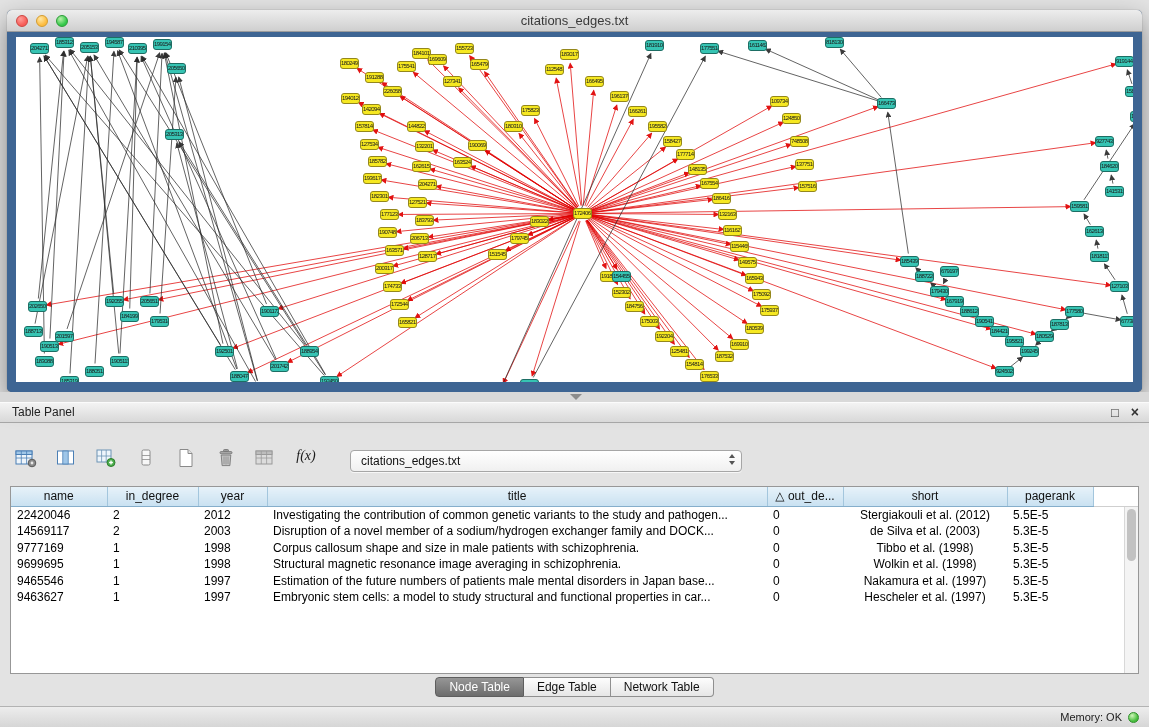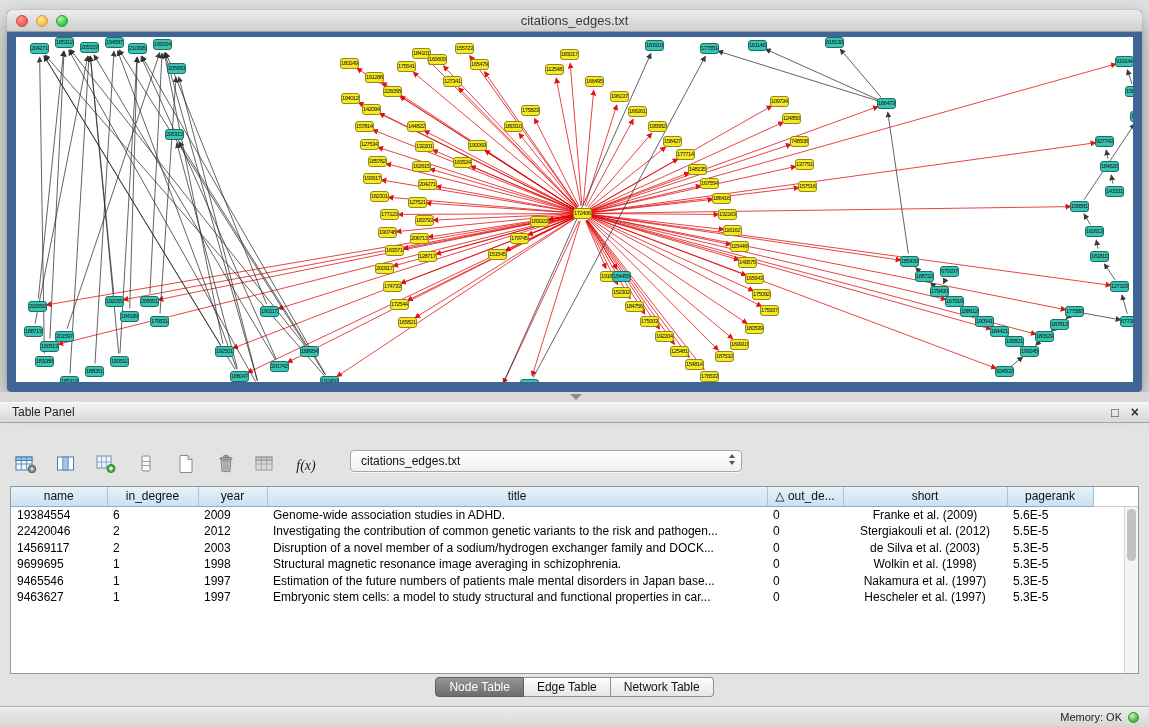--- a/index.html
+++ b/index.html
@@ -63,21 +63,21 @@
     background:linear-gradient(#f3f3f3,#d8d8d8);
     border-top:1px solid #fbfbfb; border-bottom:1px solid #a6a6a6;
   }
   .panel-title { position:absolute; left:12px; line-height:19px; font-size:12px; color:#222; }
   .ph-icons { position:absolute; right:10px; top:0; height:19px; display:flex; align-items:center; gap:12px; }
   .ph-icon { font-size:13px; color:#333; line-height:13px; cursor:default; }
   .ph-icon.close { font-weight:bold; font-size:14px; }
 
   
   .toolbar { position:absolute; top:448px; left:14px; display:flex; align-items:center; }
-  .tbtn { width:24px; height:26px; margin-right:16px; display:flex; align-items:flex-end; justify-content:center; }
+  .tbtn { width:24px; height:26px; margin-right:16px; display:flex; align-items:flex-start; justify-content:center; }
   .fx { font-family:"Liberation Serif", serif; font-style:italic; font-size:14px; color:#1a1a1a; }
   .dropdown {
     margin-left:16px; width:392px; height:22px; position:relative;
     background:linear-gradient(#ffffff,#f0f0f0);
     border:1px solid #a6a6a6; border-radius:4px;
     font-size:12px; color:#111; line-height:20px; padding-left:10px;
     box-shadow:0 1px 0 rgba(255,255,255,.7);
   }
   .stepper { position:absolute; right:6px; top:3px; display:flex; flex-direction:column; align-items:center; }
   .stepper i { display:block; width:0; height:0; border-left:3.5px solid transparent; border-right:3.5px solid transparent; }
@@ -554,46 +554,46 @@
           <span>△</span>
           <span>out_de...</span>
         </th>
         <th>short</th>
         <th>pagerank</th>
         <th class="filler"></th>
       </tr>
     </thead>
     <tbody>
         <tr>
-          <td class="c0">19384554</td>
-          <td class="c1">6</td>
-          <td class="c2">2009</td>
-          <td class="c3">Genome-wide association studies in ADHD.</td>
-          <td class="c4">0</td>
-          <td class="c5">Franke et al. (2009)</td>
-          <td class="c6">5.6E-5</td>
-          <td class="c7"></td>
-        </tr>
-        <tr>
           <td class="c0">22420046</td>
           <td class="c1">2</td>
           <td class="c2">2012</td>
-          <td class="c3">Investigating the contribution of common genetic variants to the risk and pathogen...</td>
+          <td class="c3">Investigating the contribution of common genetic variants to the study and pathogen...</td>
           <td class="c4">0</td>
           <td class="c5">Stergiakouli et al. (2012)</td>
           <td class="c6">5.5E-5</td>
           <td class="c7"></td>
         </tr>
         <tr>
           <td class="c0">14569117</td>
           <td class="c1">2</td>
           <td class="c2">2003</td>
           <td class="c3">Disruption of a novel member of a sodium/hydrogen exchanger family and DOCK...</td>
           <td class="c4">0</td>
           <td class="c5">de Silva et al. (2003)</td>
+          <td class="c6">5.3E-5</td>
+          <td class="c7"></td>
+        </tr>
+        <tr>
+          <td class="c0">9777169</td>
+          <td class="c1">1</td>
+          <td class="c2">1998</td>
+          <td class="c3">Corpus callosum shape and size in male patients with schizophrenia.</td>
+          <td class="c4">0</td>
+          <td class="c5">Tibbo et al. (1998)</td>
           <td class="c6">5.3E-5</td>
           <td class="c7"></td>
         </tr>
         <tr>
           <td class="c0">9699695</td>
           <td class="c1">1</td>
           <td class="c2">1998</td>
           <td class="c3">Structural magnetic resonance image averaging in schizophrenia.</td>
           <td class="c4">0</td>
           <td class="c5">Wolkin et al. (1998)</td>

